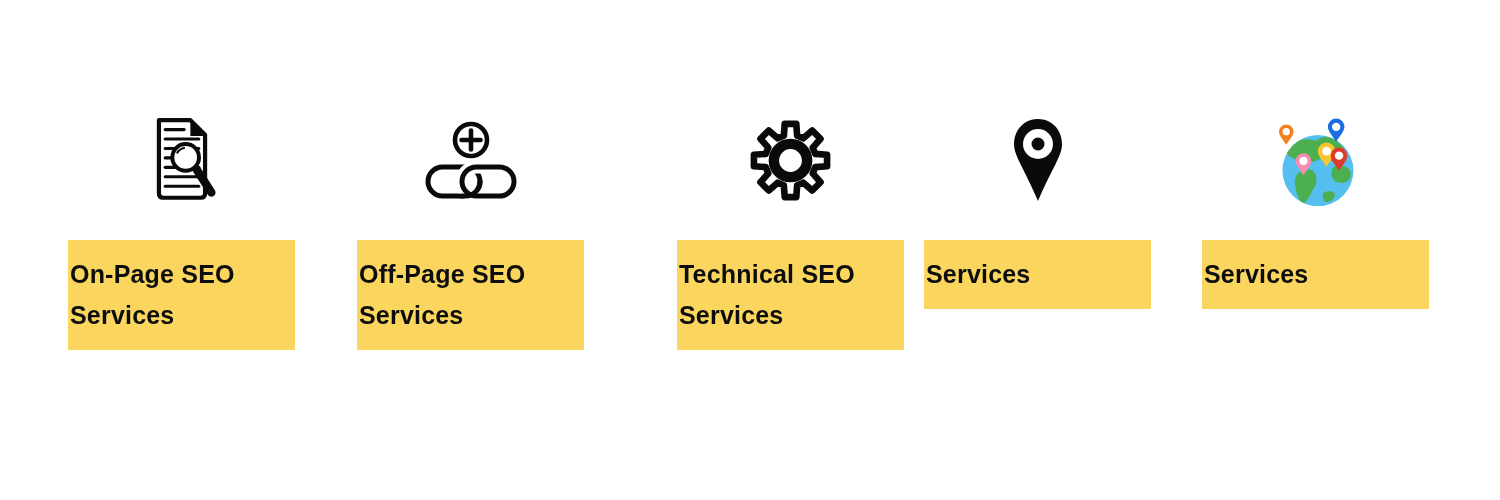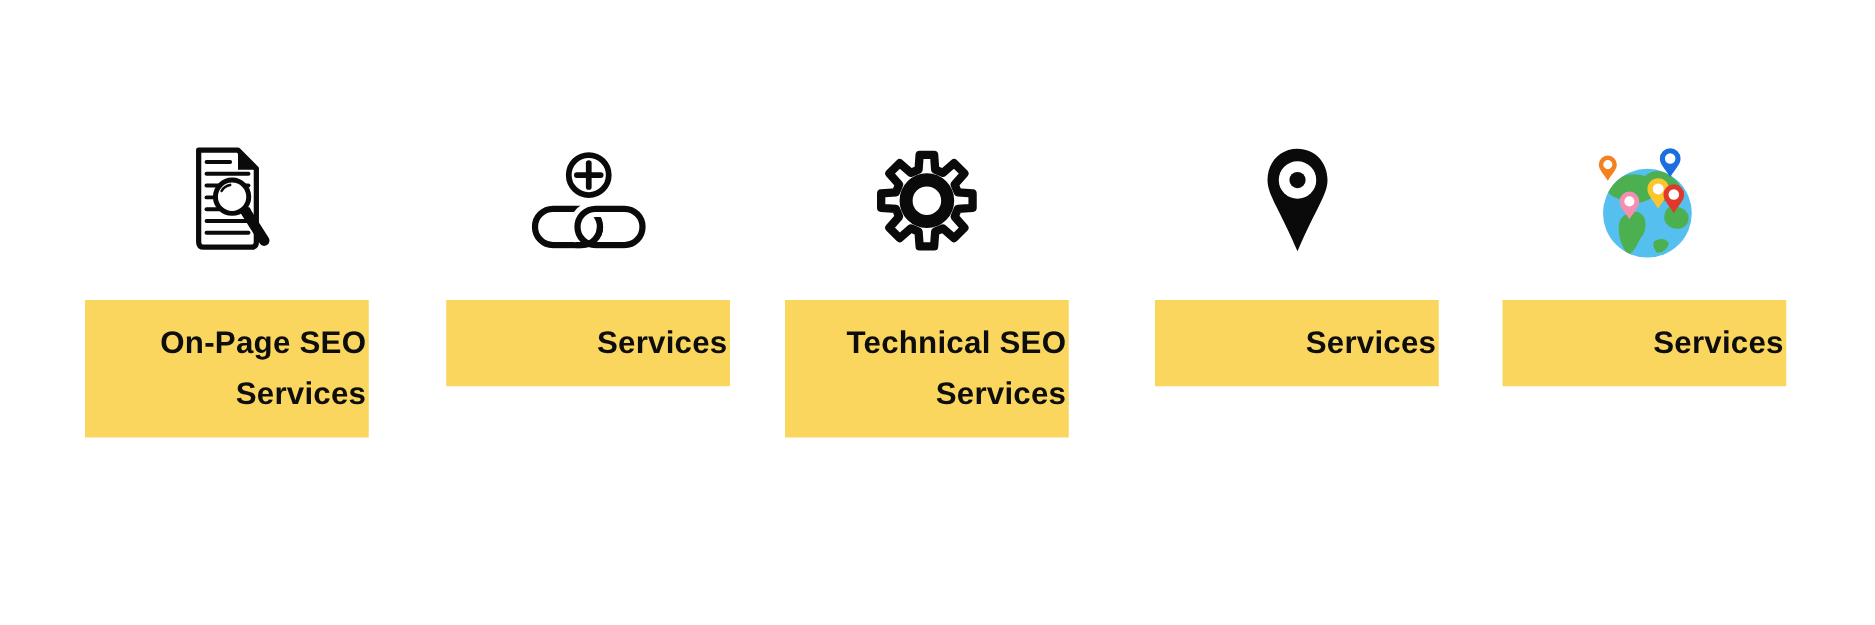--- a/index.html
+++ b/index.html
@@ -32,21 +32,21 @@
     display: flex;
     align-items: center;
     justify-content: center;
     margin-bottom: 32px;
   }
   .label-box {
     width: 227px;
     box-sizing: border-box;
     background: var(--label-background, #fad65e);
     padding: 14px 2px;
-    text-align: right;
+    text-align: left;
   }
   .label-line {
     font-size: 25px;
     font-weight: 700;
     line-height: 41px;
     color: var(--label-text, #0d0d0d);
     white-space: nowrap;
     letter-spacing: 0.2px;
   }
   .line-icon {
@@ -89,25 +89,26 @@
         <circle class="line-icon" cx="46" cy="19" r="16" stroke-width="4.6"></circle>
         <line class="line-icon" x1="36.5" y1="19" x2="55.5" y2="19" stroke-width="4.6" stroke-linecap="round"></line>
         <line class="line-icon" x1="46" y1="9.5" x2="46" y2="28.5" stroke-width="4.6" stroke-linecap="round"></line>
         <rect class="line-icon" x="3" y="46" width="52" height="29" rx="14.5" stroke-width="5"></rect>
         <rect x="37" y="46" width="52" height="29" rx="14.5" stroke="#ffffff" stroke-width="13" fill="none"></rect>
         <rect class="line-icon" x="37" y="46" width="52" height="29" rx="14.5" stroke-width="5"></rect>
         <path class="line-icon" d="M36 75 H40.5 A14.5 14.5 0 0 0 55 60.5" stroke-width="5" fill="none" stroke-linecap="round"></path>
       </svg>
     </div>
     <div class="label-box">
+      <div class="label-line">Off-Page SEO</div>
       <div class="label-line">Services</div>
     </div>
   </div>
 
-  <div class="card" style="left:628px">
+  <div class="card" style="left:677px">
     <div class="icon-wrap">
       <svg width="95" height="95" viewBox="0 0 100 100" fill="none">
         <path class="line-icon" fill="#ffffff" stroke-width="7" stroke-linejoin="round" d="M43.0 23.9 L43.9 11.5 L56.1 11.5 L57.0 23.9 L63.5 26.6 L72.9 18.4 L81.6 27.1 L73.4 36.5 L76.1 43.0 L88.5 43.9 L88.5 56.1 L76.1 57.0 L73.4 63.5 L81.6 72.9 L72.9 81.6 L63.5 73.4 L57.0 76.1 L56.1 88.5 L43.9 88.5 L43.0 76.1 L36.5 73.4 L27.1 81.6 L18.4 72.9 L26.6 63.5 L23.9 57.0 L11.5 56.1 L11.5 43.9 L23.9 43.0 L26.6 36.5 L18.4 27.1 L27.1 18.4 L36.5 26.6 Z"></path>
         <circle class="line-icon" cx="50" cy="50" r="17.5" fill="#ffffff" stroke-width="11"></circle>
       </svg>
     </div>
     <div class="label-box">
       <div class="label-line">Technical SEO</div>
       <div class="label-line">Services</div>
     </div>

